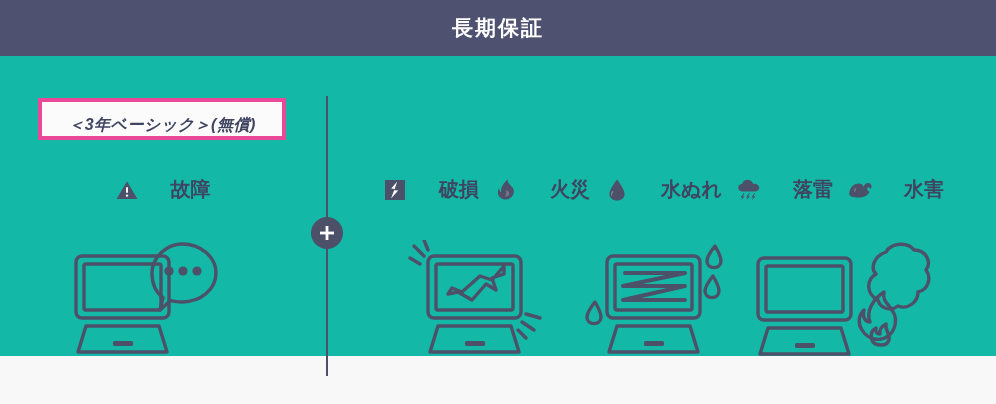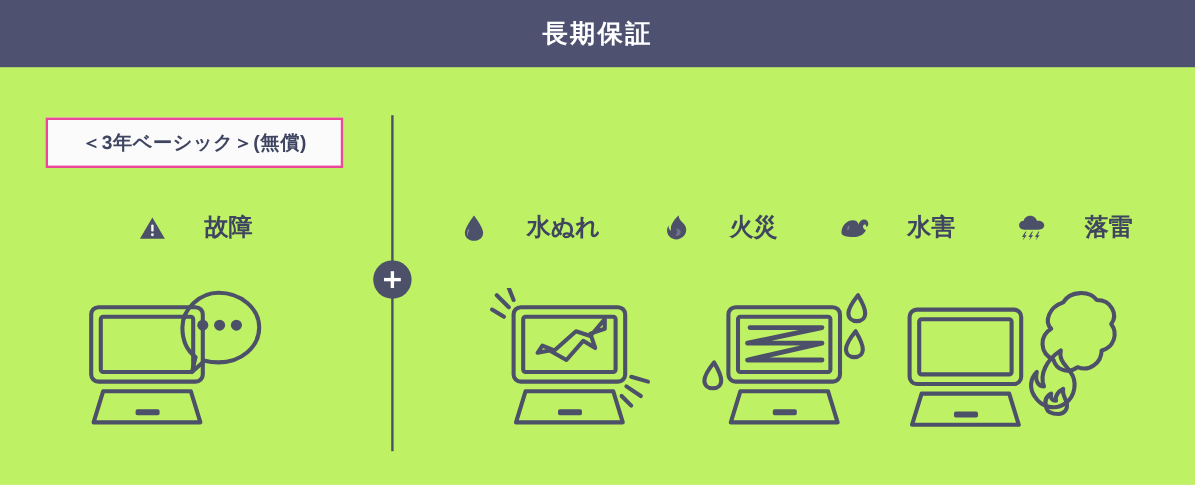--- a/index.html
+++ b/index.html
@@ -11,22 +11,22 @@
     width: 996px;
     height: 404px;
     background: #f8f8f9;
     font-family: "Liberation Sans", "DejaVu Sans", sans-serif;
     color: #4c5068;
     overflow: hidden;
   }
   #page {
     position: relative;
     width: 996px;
-    height: 404px;
-    background: #bef264;
+    height: 356px;
+    background: #14b8a6;
   }
 
   
   #header-bar {
     position: absolute;
     left: 0; top: 0;
     width: 996px;
     height: 56px;
     background: #4e5270;
     display: flex;
@@ -44,26 +44,27 @@
   #body-area {
     position: absolute;
     left: 0; top: 56px;
     width: 996px;
     height: 348px;
   }
 
   .plan-box {
     position: absolute;
     box-sizing: border-box;
-    border: 2px solid #ec4899;
+    border: 4px solid #ec4899;
     background: #fbfbfc;
     display: flex;
-    align-items: center;
+    align-items: flex-end;
     justify-content: center;
     height: 42px;
+    font-style: italic;
   }
   .plan-box-label {
     font-size: 16px;
     font-weight: bold;
     color: #3f4560;
     letter-spacing: 0.5px;
     white-space: nowrap;
   }
   #plan-box-basic {
     left: 38px;
@@ -185,61 +186,70 @@
             <rect x="11" y="9" width="2" height="6" rx="1" fill="#f8f8f9"></rect>
             <circle cx="12" cy="17.6" r="1.2" fill="#f8f8f9"></circle>
           </svg>
         </span>
         <span class="hazard-label">故障</span>
       </div>
     </div>
 
     <div class="hazard-row" id="hazard-row-wide">
 
+      <div class="hazard-item">
+        <span class="hazard-icon">
+          <svg width="24" height="24" viewBox="0 0 24 24" aria-hidden="true">
+            <rect x="2" y="2" width="20" height="20" fill="#4c5068"></rect>
+            <path d="M14.2 3.6 L8.2 10.4 L11.6 10.9 L8.0 20.4 L15.2 12.6 L11.3 12.2 Z" fill="#ffffff"></path>
+          </svg>
+        </span>
+        <span class="hazard-label">破損</span>
+      </div>
+
+      <div class="hazard-item">
+        <span class="hazard-icon">
+          <svg width="24" height="24" viewBox="0 0 24 24" aria-hidden="true">
+            <path d="M13.6 1.4 C13.6 5.0 16.0 6.4 18.2 9.0 C20.6 11.8 20.4 16.0 17.6 18.9 C14.8 21.8 10.0 22.4 6.8 20.0 C3.6 17.6 3.0 13.2 5.2 10.0 C5.0 12.4 6.0 13.8 7.2 14.2 C6.4 10.8 8.2 6.4 13.6 1.4 Z" fill="#4c5068"></path>
+            <path d="M11.6 12.2 C12.6 14.2 12.4 16.6 10.8 18.4 C12.6 19.0 14.6 18.0 15.2 16.2 C15.8 14.4 14.6 12.8 11.6 12.2 Z" fill="#f8f8f9" opacity="0.22"></path>
+          </svg>
+        </span>
+        <span class="hazard-label">火災</span>
+      </div>
 
       <div class="hazard-item">
         <span class="hazard-icon">
           <svg width="24" height="24" viewBox="0 0 24 24" aria-hidden="true">
             <path d="M12 1.6 C12 1.6 4.4 11.4 4.4 16.1 C4.4 20.1 7.8 22.6 12 22.6 C16.2 22.6 19.6 20.1 19.6 16.1 C19.6 11.4 12 1.6 12 1.6 Z" fill="#4c5068"></path>
             <path d="M8.3 13.4 C7.0 15.4 6.5 17.2 7.0 19.0 C5.9 17.4 6.0 15.2 7.2 13.0 Z" fill="#9aa0b4" opacity="0.85"></path>
           </svg>
         </span>
         <span class="hazard-label">水ぬれ</span>
-      </div>
-
-      <div class="hazard-item">
-        <span class="hazard-icon">
-          <svg width="24" height="24" viewBox="0 0 24 24" aria-hidden="true">
-            <path d="M13.6 1.4 C13.6 5.0 16.0 6.4 18.2 9.0 C20.6 11.8 20.4 16.0 17.6 18.9 C14.8 21.8 10.0 22.4 6.8 20.0 C3.6 17.6 3.0 13.2 5.2 10.0 C5.0 12.4 6.0 13.8 7.2 14.2 C6.4 10.8 8.2 6.4 13.6 1.4 Z" fill="#4c5068"></path>
-            <path d="M11.6 12.2 C12.6 14.2 12.4 16.6 10.8 18.4 C12.6 19.0 14.6 18.0 15.2 16.2 C15.8 14.4 14.6 12.8 11.6 12.2 Z" fill="#f8f8f9" opacity="0.22"></path>
-          </svg>
-        </span>
-        <span class="hazard-label">火災</span>
-      </div>
-
-      <div class="hazard-item">
-        <span class="hazard-icon">
-          <svg width="26" height="26" viewBox="0 0 26 26" aria-hidden="true">
-            <path d="M2.2 17.0 C2.2 11.4 6.6 6.6 11.6 6.6 C14.6 6.6 16.2 8.2 16.6 10.2 C17.0 8.0 18.6 6.0 21.0 6.0 C23.2 6.0 24.6 7.8 24.6 9.6 C24.6 11.0 23.8 12.0 22.6 12.2 C23.0 11.6 23.0 10.8 22.4 10.4 C21.6 9.8 20.4 10.4 20.2 11.6 C20.0 13.0 21.0 14.4 22.6 14.8 C20.4 19.0 16.4 20.6 12.0 20.6 C6.6 20.6 2.2 19.4 2.2 17.0 Z" fill="#4c5068"></path>
-            <path d="M8.4 10.8 C7.0 12.0 6.6 13.8 7.4 15.2 C8.6 14.0 9.6 12.6 8.4 10.8 Z" fill="#f8f8f9" opacity="0.25"></path>
-          </svg>
-        </span>
-        <span class="hazard-label">水害</span>
       </div>
 
       <div class="hazard-item">
         <span class="hazard-icon">
           <svg width="28" height="26" viewBox="0 0 28 26" aria-hidden="true">
             <path d="M7.0 14.6 C4.4 14.6 2.4 12.8 2.4 10.6 C2.4 8.4 4.2 6.6 6.6 6.6 C7.0 4.0 9.4 2.0 12.4 2.0 C15.4 2.0 17.9 4.0 18.4 6.6 C18.8 6.5 19.2 6.4 19.7 6.4 C22.6 6.4 25.0 8.3 25.0 10.6 C25.0 12.9 22.8 14.6 20.0 14.6 Z" fill="#4c5068"></path>
             <path d="M8.2 16.2 L5.0 21.0 L6.9 21.0 L5.4 24.4 L9.2 19.6 L7.4 19.6 L9.1 16.2 Z" fill="#4c5068"></path>
             <path d="M14.0 16.2 L10.8 21.0 L12.7 21.0 L11.2 24.4 L15.0 19.6 L13.2 19.6 L14.9 16.2 Z" fill="#4c5068"></path>
             <path d="M19.8 16.2 L16.6 21.0 L18.5 21.0 L17.0 24.4 L20.8 19.6 L19.0 19.6 L20.7 16.2 Z" fill="#4c5068"></path>
           </svg>
         </span>
         <span class="hazard-label">落雷</span>
+      </div>
+
+      <div class="hazard-item">
+        <span class="hazard-icon">
+          <svg width="26" height="26" viewBox="0 0 26 26" aria-hidden="true">
+            <path d="M2.2 17.0 C2.2 11.4 6.6 6.6 11.6 6.6 C14.6 6.6 16.2 8.2 16.6 10.2 C17.0 8.0 18.6 6.0 21.0 6.0 C23.2 6.0 24.6 7.8 24.6 9.6 C24.6 11.0 23.8 12.0 22.6 12.2 C23.0 11.6 23.0 10.8 22.4 10.4 C21.6 9.8 20.4 10.4 20.2 11.6 C20.0 13.0 21.0 14.4 22.6 14.8 C20.4 19.0 16.4 20.6 12.0 20.6 C6.6 20.6 2.2 19.4 2.2 17.0 Z" fill="#4c5068"></path>
+            <path d="M8.4 10.8 C7.0 12.0 6.6 13.8 7.4 15.2 C8.6 14.0 9.6 12.6 8.4 10.8 Z" fill="#f8f8f9" opacity="0.25"></path>
+          </svg>
+        </span>
+        <span class="hazard-label">水害</span>
       </div>
 
     </div>
 
     <div class="illus" id="illus-basic">
       <svg width="180" height="132" viewBox="0 0 180 132" aria-hidden="true">
         <g fill="none" stroke="#4c5068" stroke-width="3.4" stroke-linejoin="round" stroke-linecap="round">
           <rect x="6" y="16" width="93" height="62" rx="6"></rect>
           <rect x="14" y="24" width="77" height="46" rx="2"></rect>
           <path d="M8 112 L16 86 L89 86 L97 112 Z"></path>

